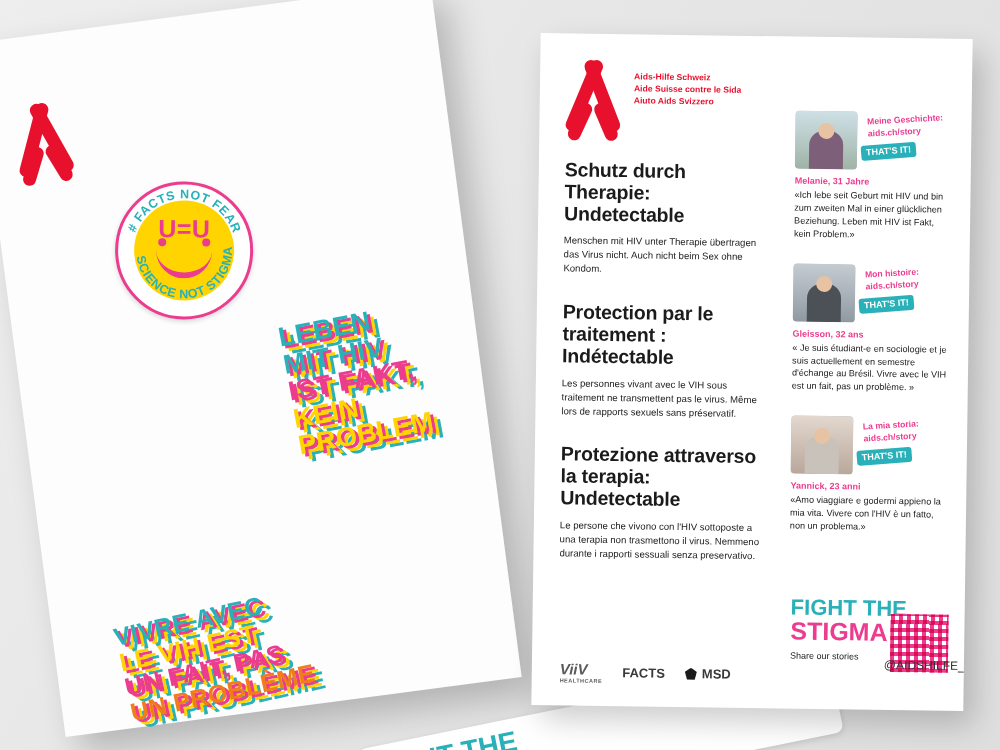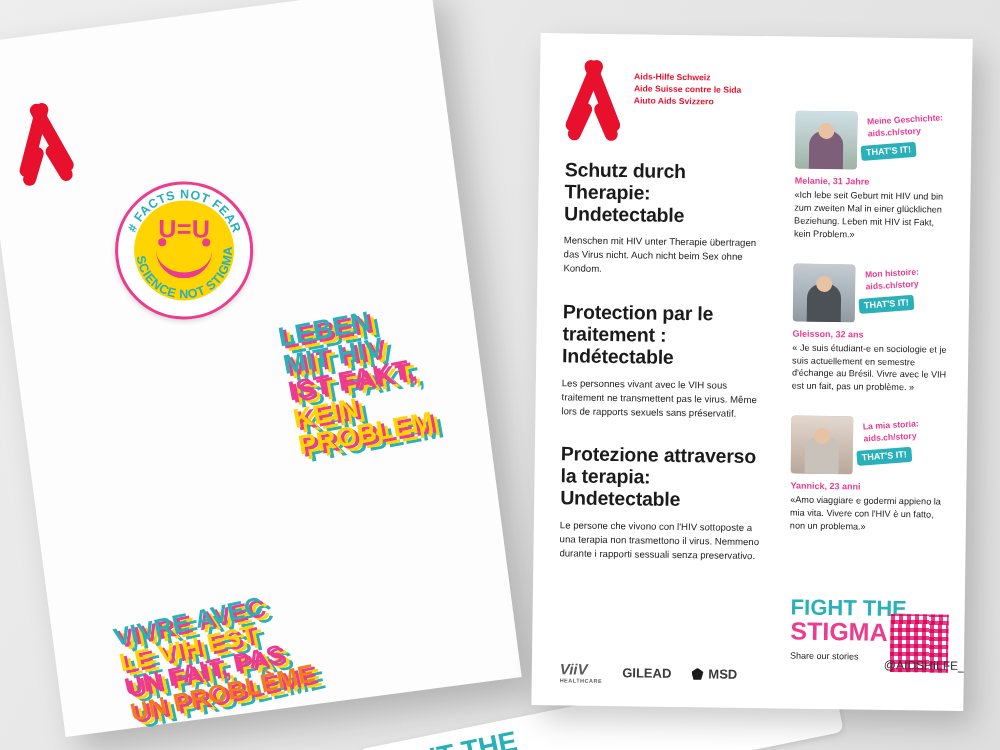--- a/index.html
+++ b/index.html
@@ -403,19 +403,19 @@
       <div class="l1">FIGHT THE</div>
       <div class="l2">STIGMA</div>
       <div class="share">Share our stories</div>
     </div>
 
     <div class="qr"></div>
     <div class="qr-label">@AIDSHILFE_CH</div>
 
     <div class="sponsors">
       <div class="viiv">ViiV<small>HEALTHCARE</small></div>
-      <div class="sp">GILEAD</div>
+      <div class="sp">FACTS</div>
       <div class="sp"><span class="dot"></span>MSD</div>
     </div>
 
   </div>
 
 </div>
 
 </body></html>

